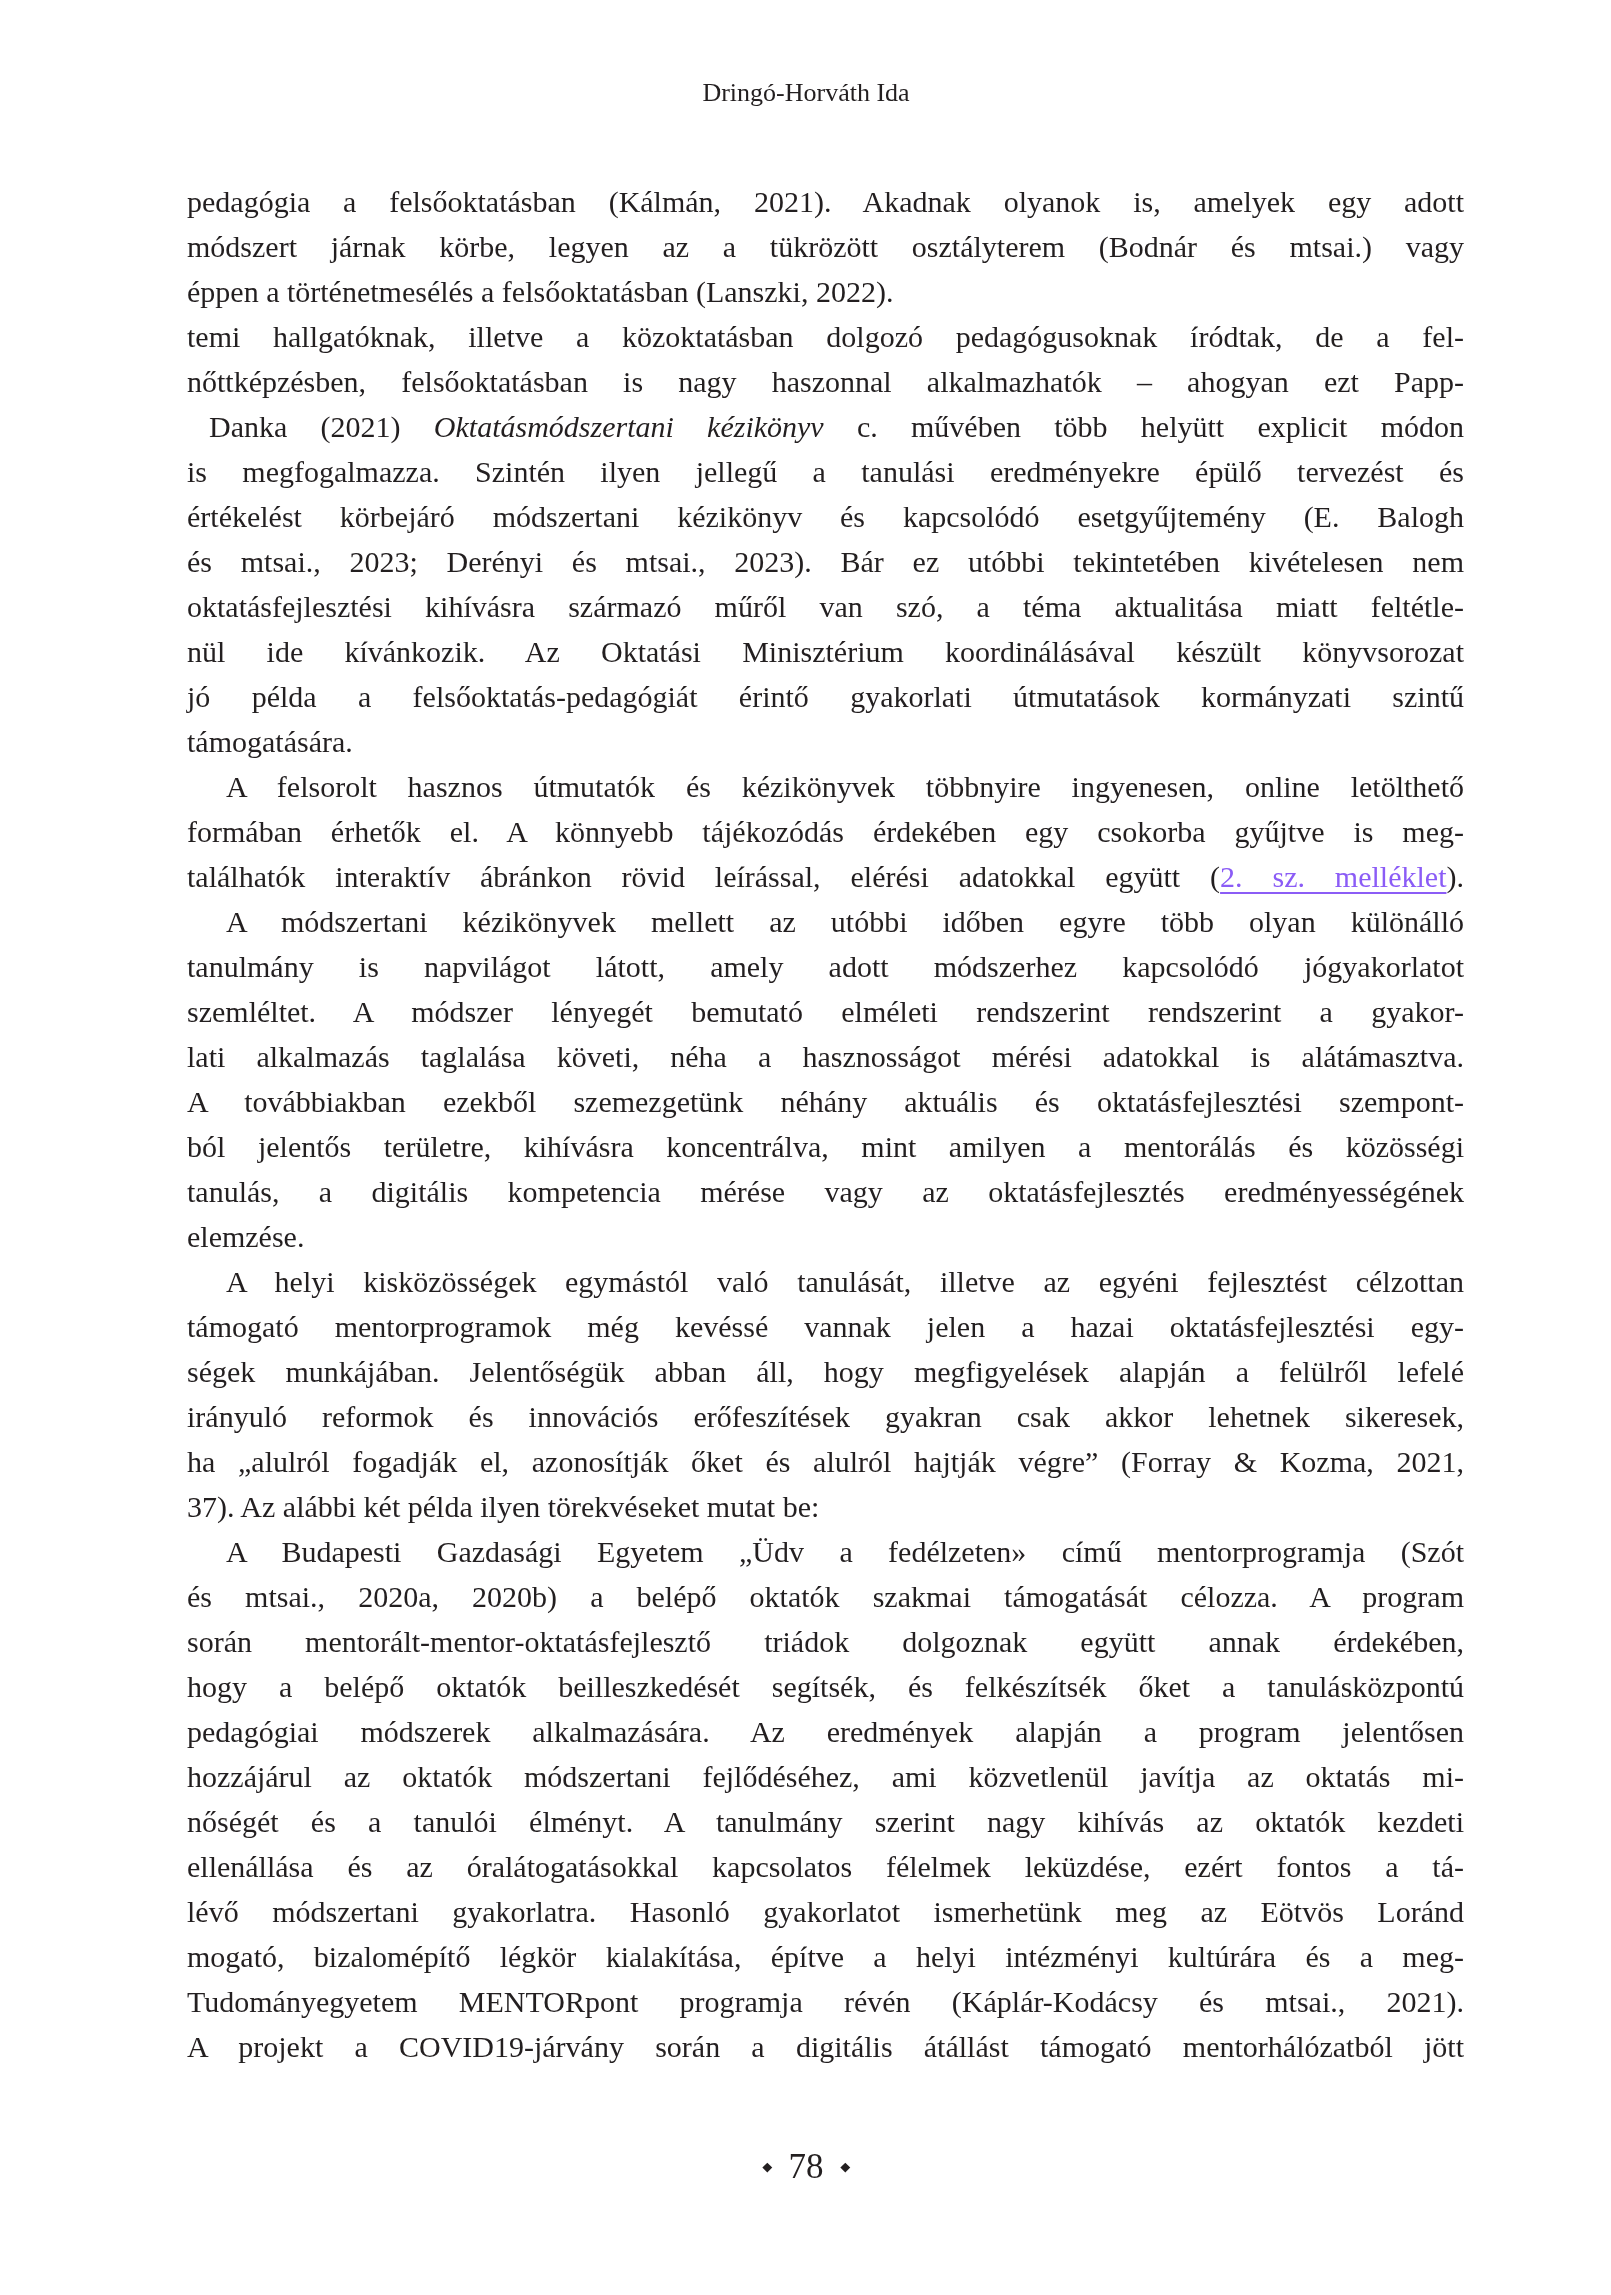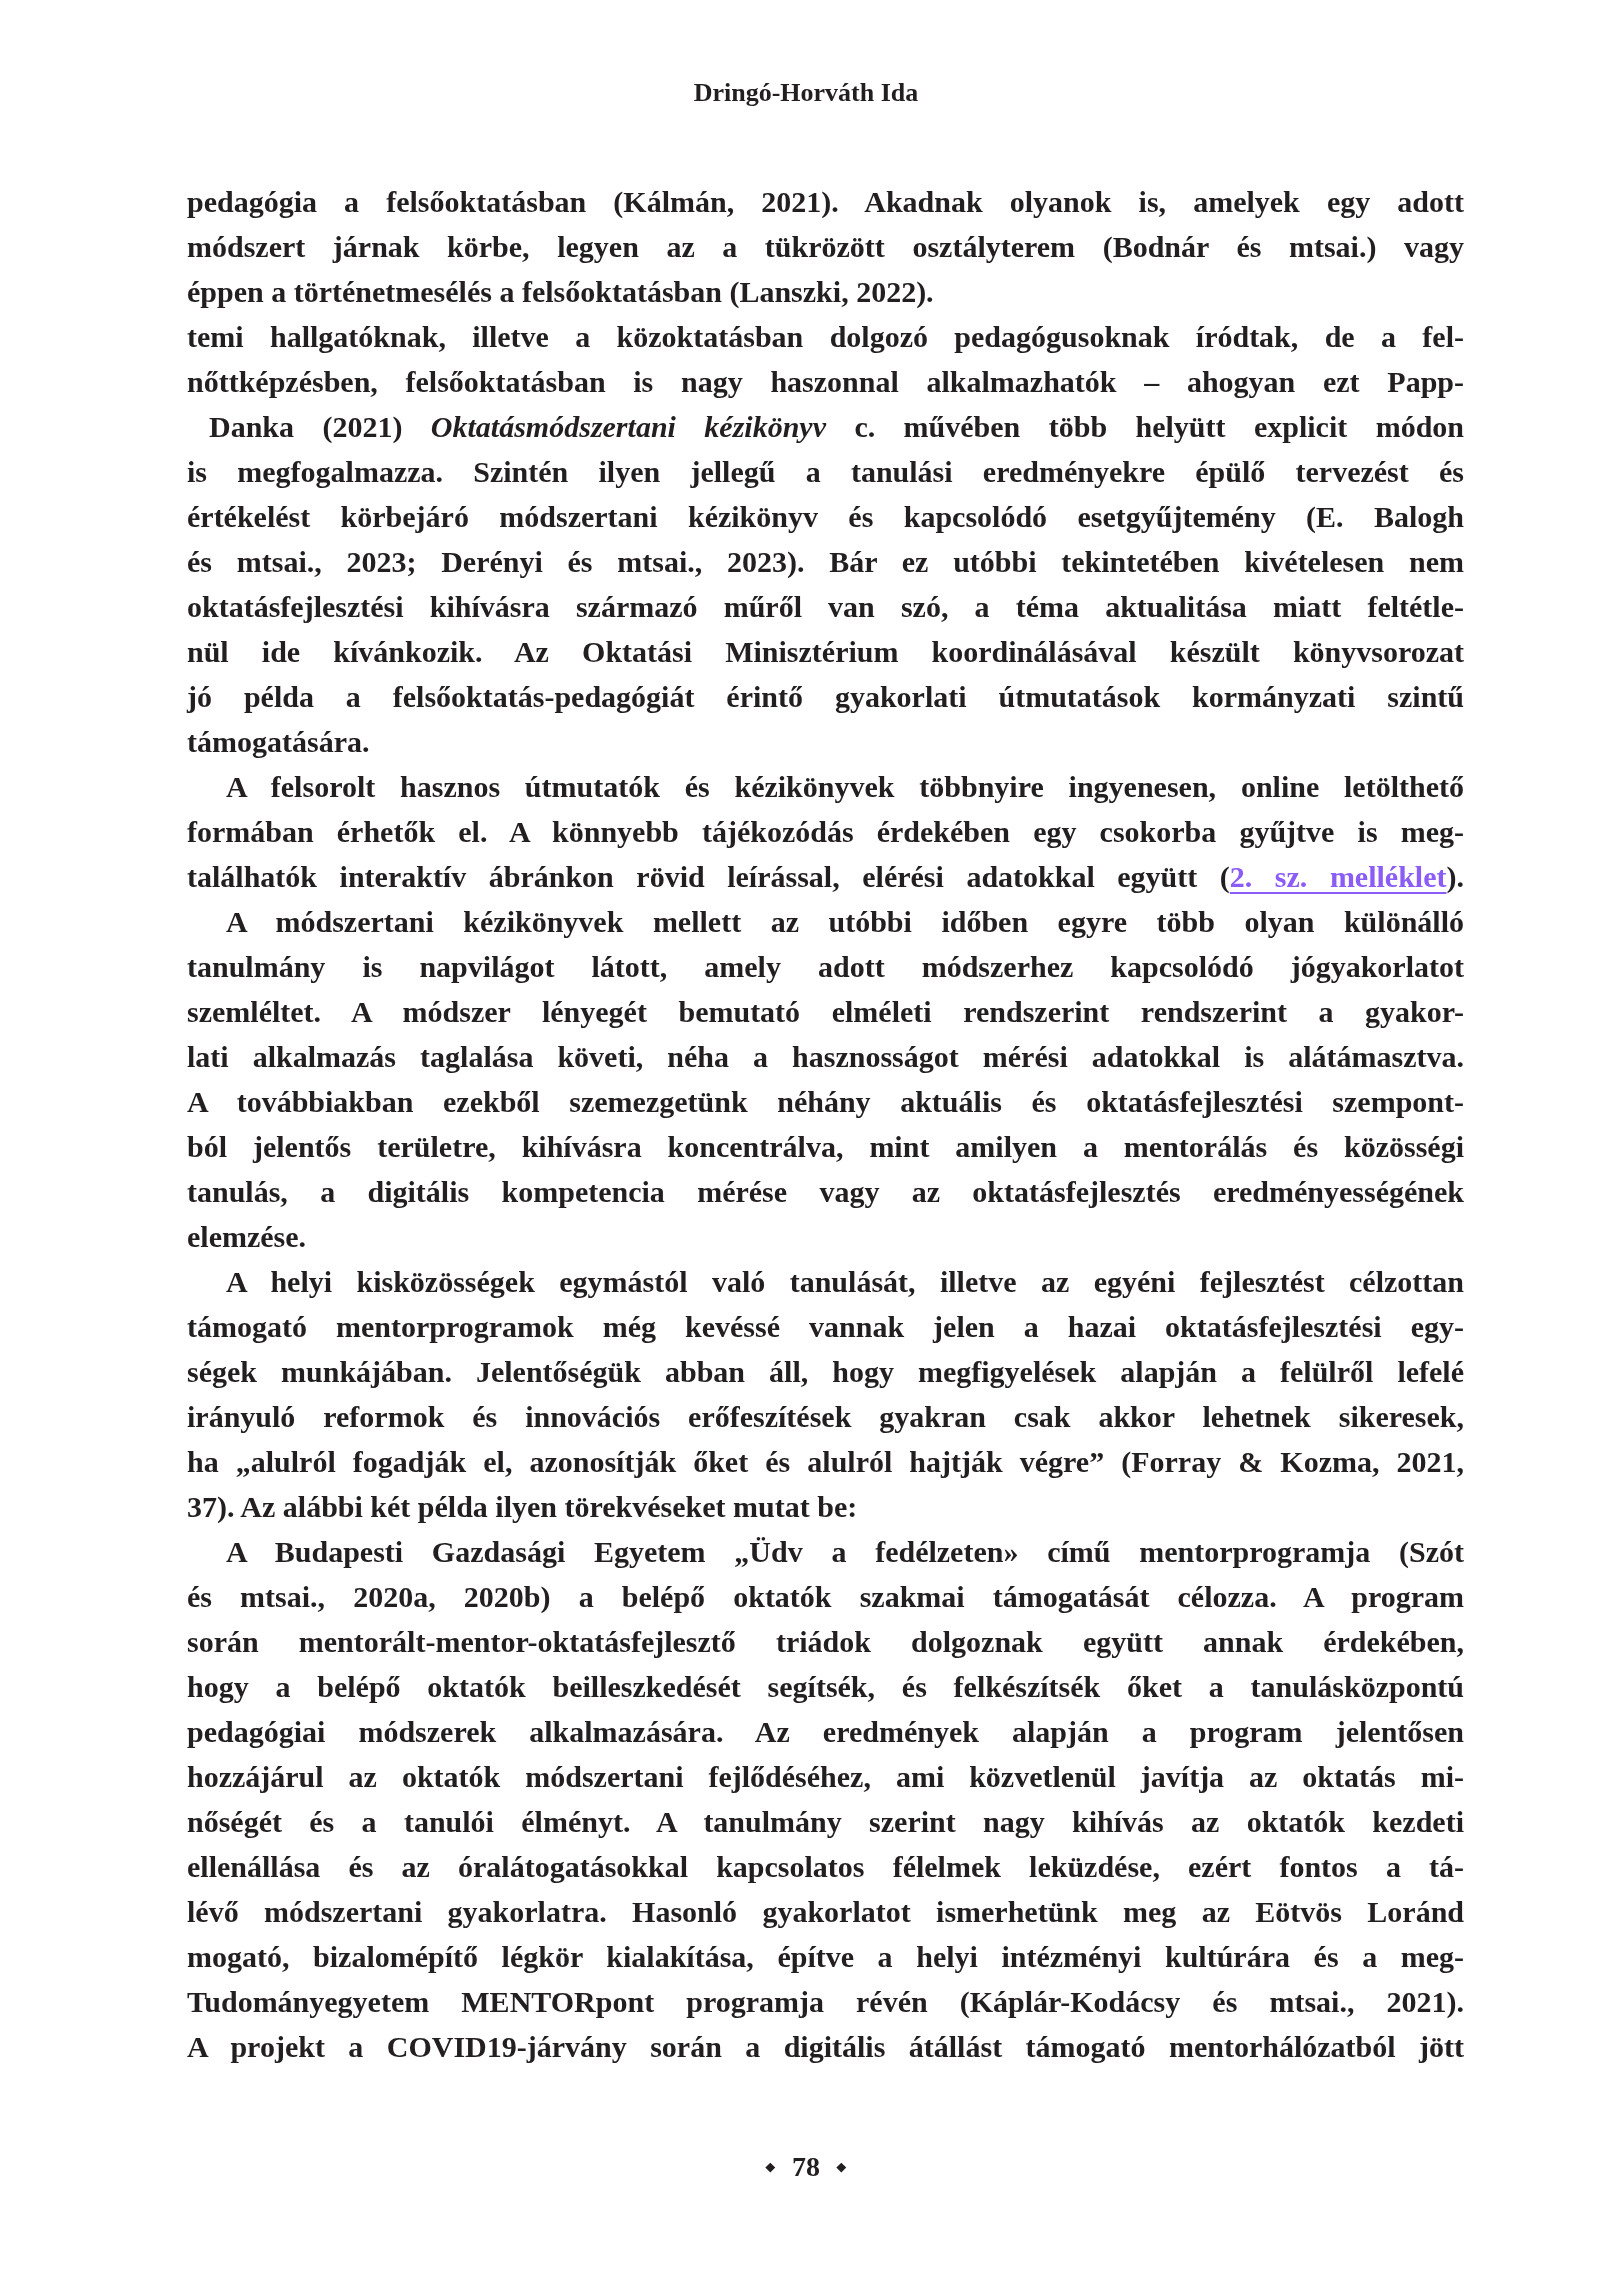--- a/index.html
+++ b/index.html
@@ -1,26 +1,26 @@
 <!DOCTYPE html>
 <html style="font-size:13.2px"><head>
 <meta charset="utf-8">
 <style>
   html, body { margin: 0; padding: 0; background: #ffffff; }
   body { width: 1612px; height: 2295px; position: relative; overflow: hidden; }
-  .page { position: absolute; left: 0; top: 0; width: 1612px; height: 2295px; background: #fff; color: #231f20; font-family: "Liberation Serif", "DejaVu Serif", serif; font-weight: bold; }
+  .page { position: absolute; left: 0; top: 0; width: 1612px; height: 2295px; background: #fff; color: #231f20; font-family: "Liberation Serif", "DejaVu Serif", serif; }
   .running-head { position: absolute; top: 76px; left: 0; width: 1612px; text-align: center; font-size: 26px; line-height: 33px; color: #231f20; }
   .body-text { position: absolute; left: 187px; top: 179px; width: 1277px; font-size: 30px; }
   .line { height: 45px; line-height: 45px; white-space: nowrap; overflow: visible; text-align: justify; text-align-last: justify; }
   .line.last { text-align: left; text-align-last: left; }
   .line.indent { padding-left: 39px; }
   .line span { white-space: pre; }
   .link { color: #3b67a9; text-decoration: underline; text-decoration-thickness: 1.7px; text-underline-offset: 5px; cursor: pointer; }
   .ital { font-style: italic; }
-  .folio { position: absolute; top: 2150px; left: 0; width: 1612px; text-align: center; font-size: 28px; line-height: 33px; color: #231f20; }
+  .folio { position: absolute; top: 2150px; left: 0; width: 1612px; text-align: center; font-size: 35px; line-height: 33px; color: #231f20; }
   .folio .dot { display: inline-block; width: 6.6px; height: 6.6px; background: #231f20; transform: rotate(45deg); vertical-align: middle; margin: 0 18px; position: relative; top: -2.5px; }
 </style>
 </head>
 <body>
 
 <div class="page">
   <div class="running-head">Dringó-Horváth Ida</div>
 
   <div class="body-text" id="body-text">
       <div class="line">pedagógia a felsőoktatásban (Kálmán, 2021). Akadnak olyanok is, amelyek egy adott</div>

